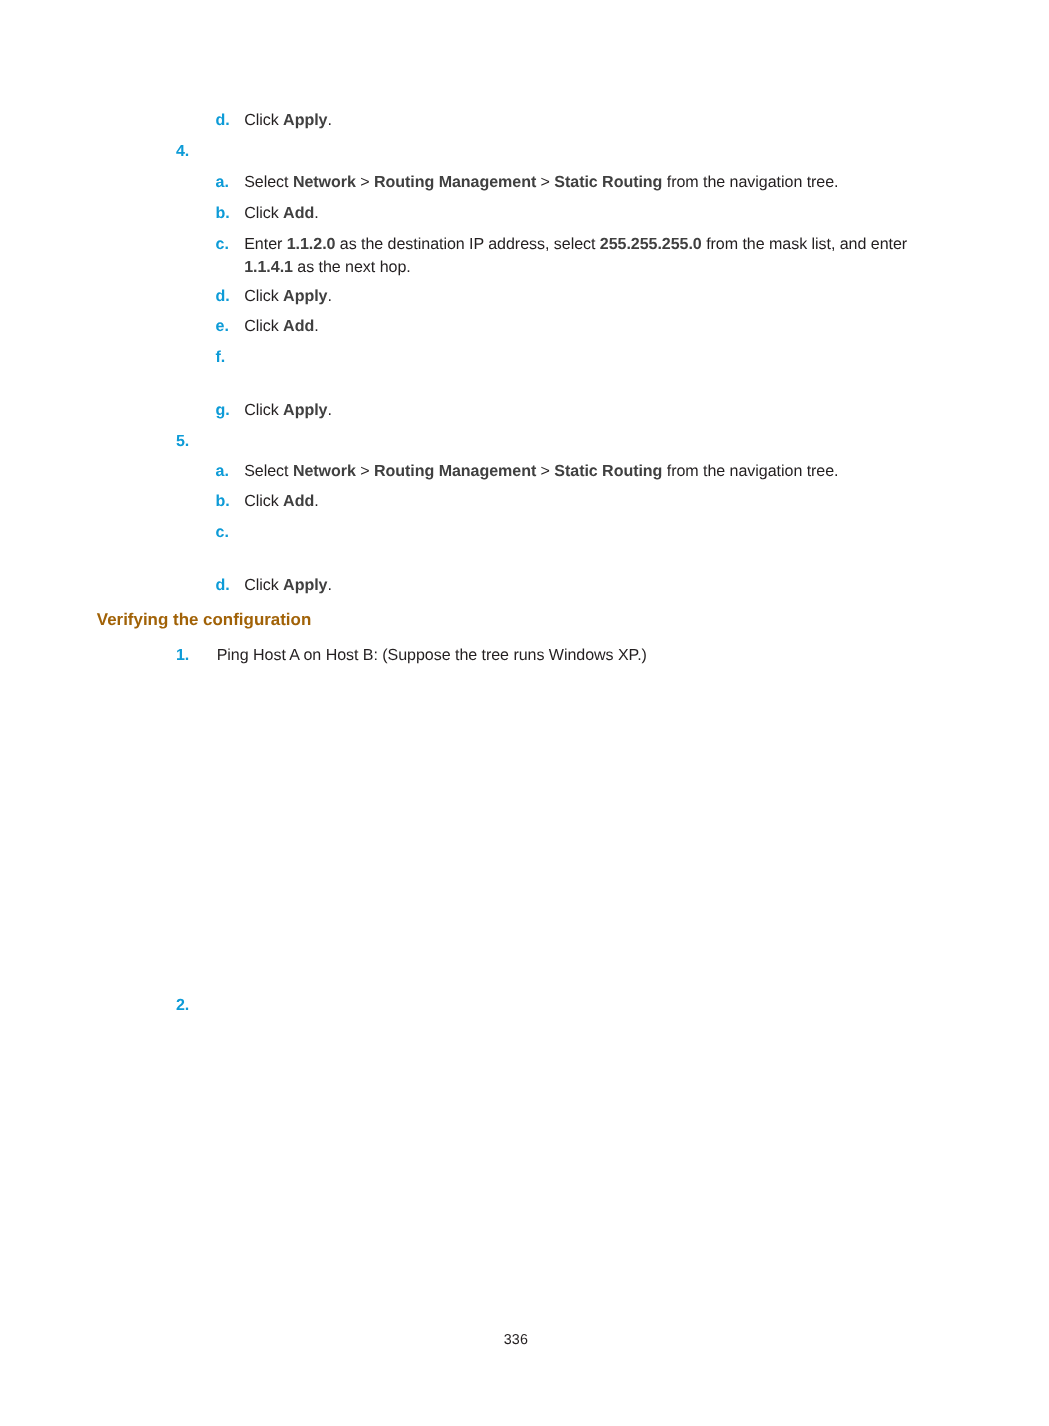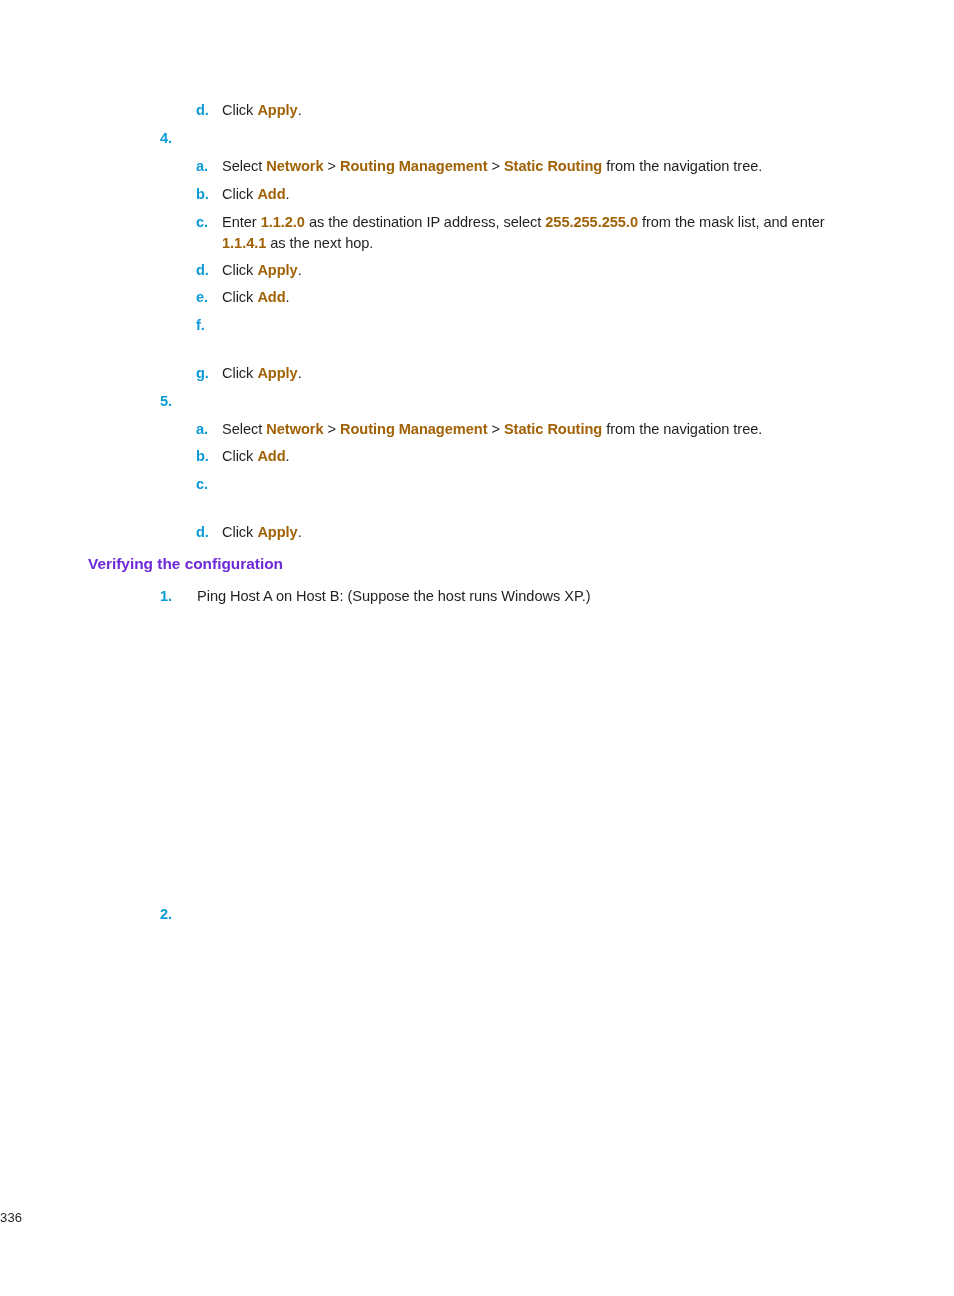--- a/index.html
+++ b/index.html
@@ -38,21 +38,21 @@
   }
 
   .body-text {
     display: block;
     font-size: 14.6px;
     line-height: 21px;
     color: #231f20;
     letter-spacing: -0.05px;
   }
 
-  b, .bold { font-weight: bold; color: #a16207; }
+  b, .bold { font-weight: bold; color: #404040; }
 
   
   .lvl1 {
     padding-left: 197px;
     padding-right: 88px;
   }
   .lvl1 > .marker { left: 160px; }
 
   
   .lvl2 {
@@ -60,36 +60,36 @@
     padding-right: 88px;
   }
   .lvl2 > .marker { left: 196px; }
 
   
   .section-heading {
     position: absolute;
     left: 88px;
     font-size: 15.4px;
     font-weight: bold;
-    color: #6d28d9;
+    color: #a16207;
     letter-spacing: 0px;
     line-height: 21px;
   }
 
   
   .figure-slot {
     position: absolute;
   }
 
   
   .page-number {
     position: absolute;
     left: 0;
     width: 938px;
-    text-align: left;
+    text-align: center;
     font-size: 13px;
     color: #231f20;
     letter-spacing: 0.2px;
   }
 </style>
 </head>
 <body>
 
 <div class="page">
 
@@ -156,21 +156,21 @@
 
   <div class="row lvl2" style="position:absolute; left:0; top:522px;">
     <span class="marker">d.</span>
     <span class="body-text"><span>Click </span><b>Apply</b><span>.</span></span>
   </div>
 
   <div class="section-heading" style="top:553px;">Verifying the configuration</div>
 
   <div class="row lvl1" style="position:absolute; left:0; top:586px;">
     <span class="marker">1.</span>
-    <span class="body-text">Ping Host A on Host B: (Suppose the host runs Windows XP.)</span>
+    <span class="body-text">Ping Host A on Host B: (Suppose the tree runs Windows XP.)</span>
   </div>
 
   <div class="figure-slot" style="left:197px; top:618px; width:669px; height:282px;"></div>
 
   <div class="row lvl1" style="position:absolute; left:0; top:904px;">
     <span class="marker">2.</span>
   </div>
 
   <div class="figure-slot" style="left:197px; top:936px; width:669px; height:250px;"></div>
 

